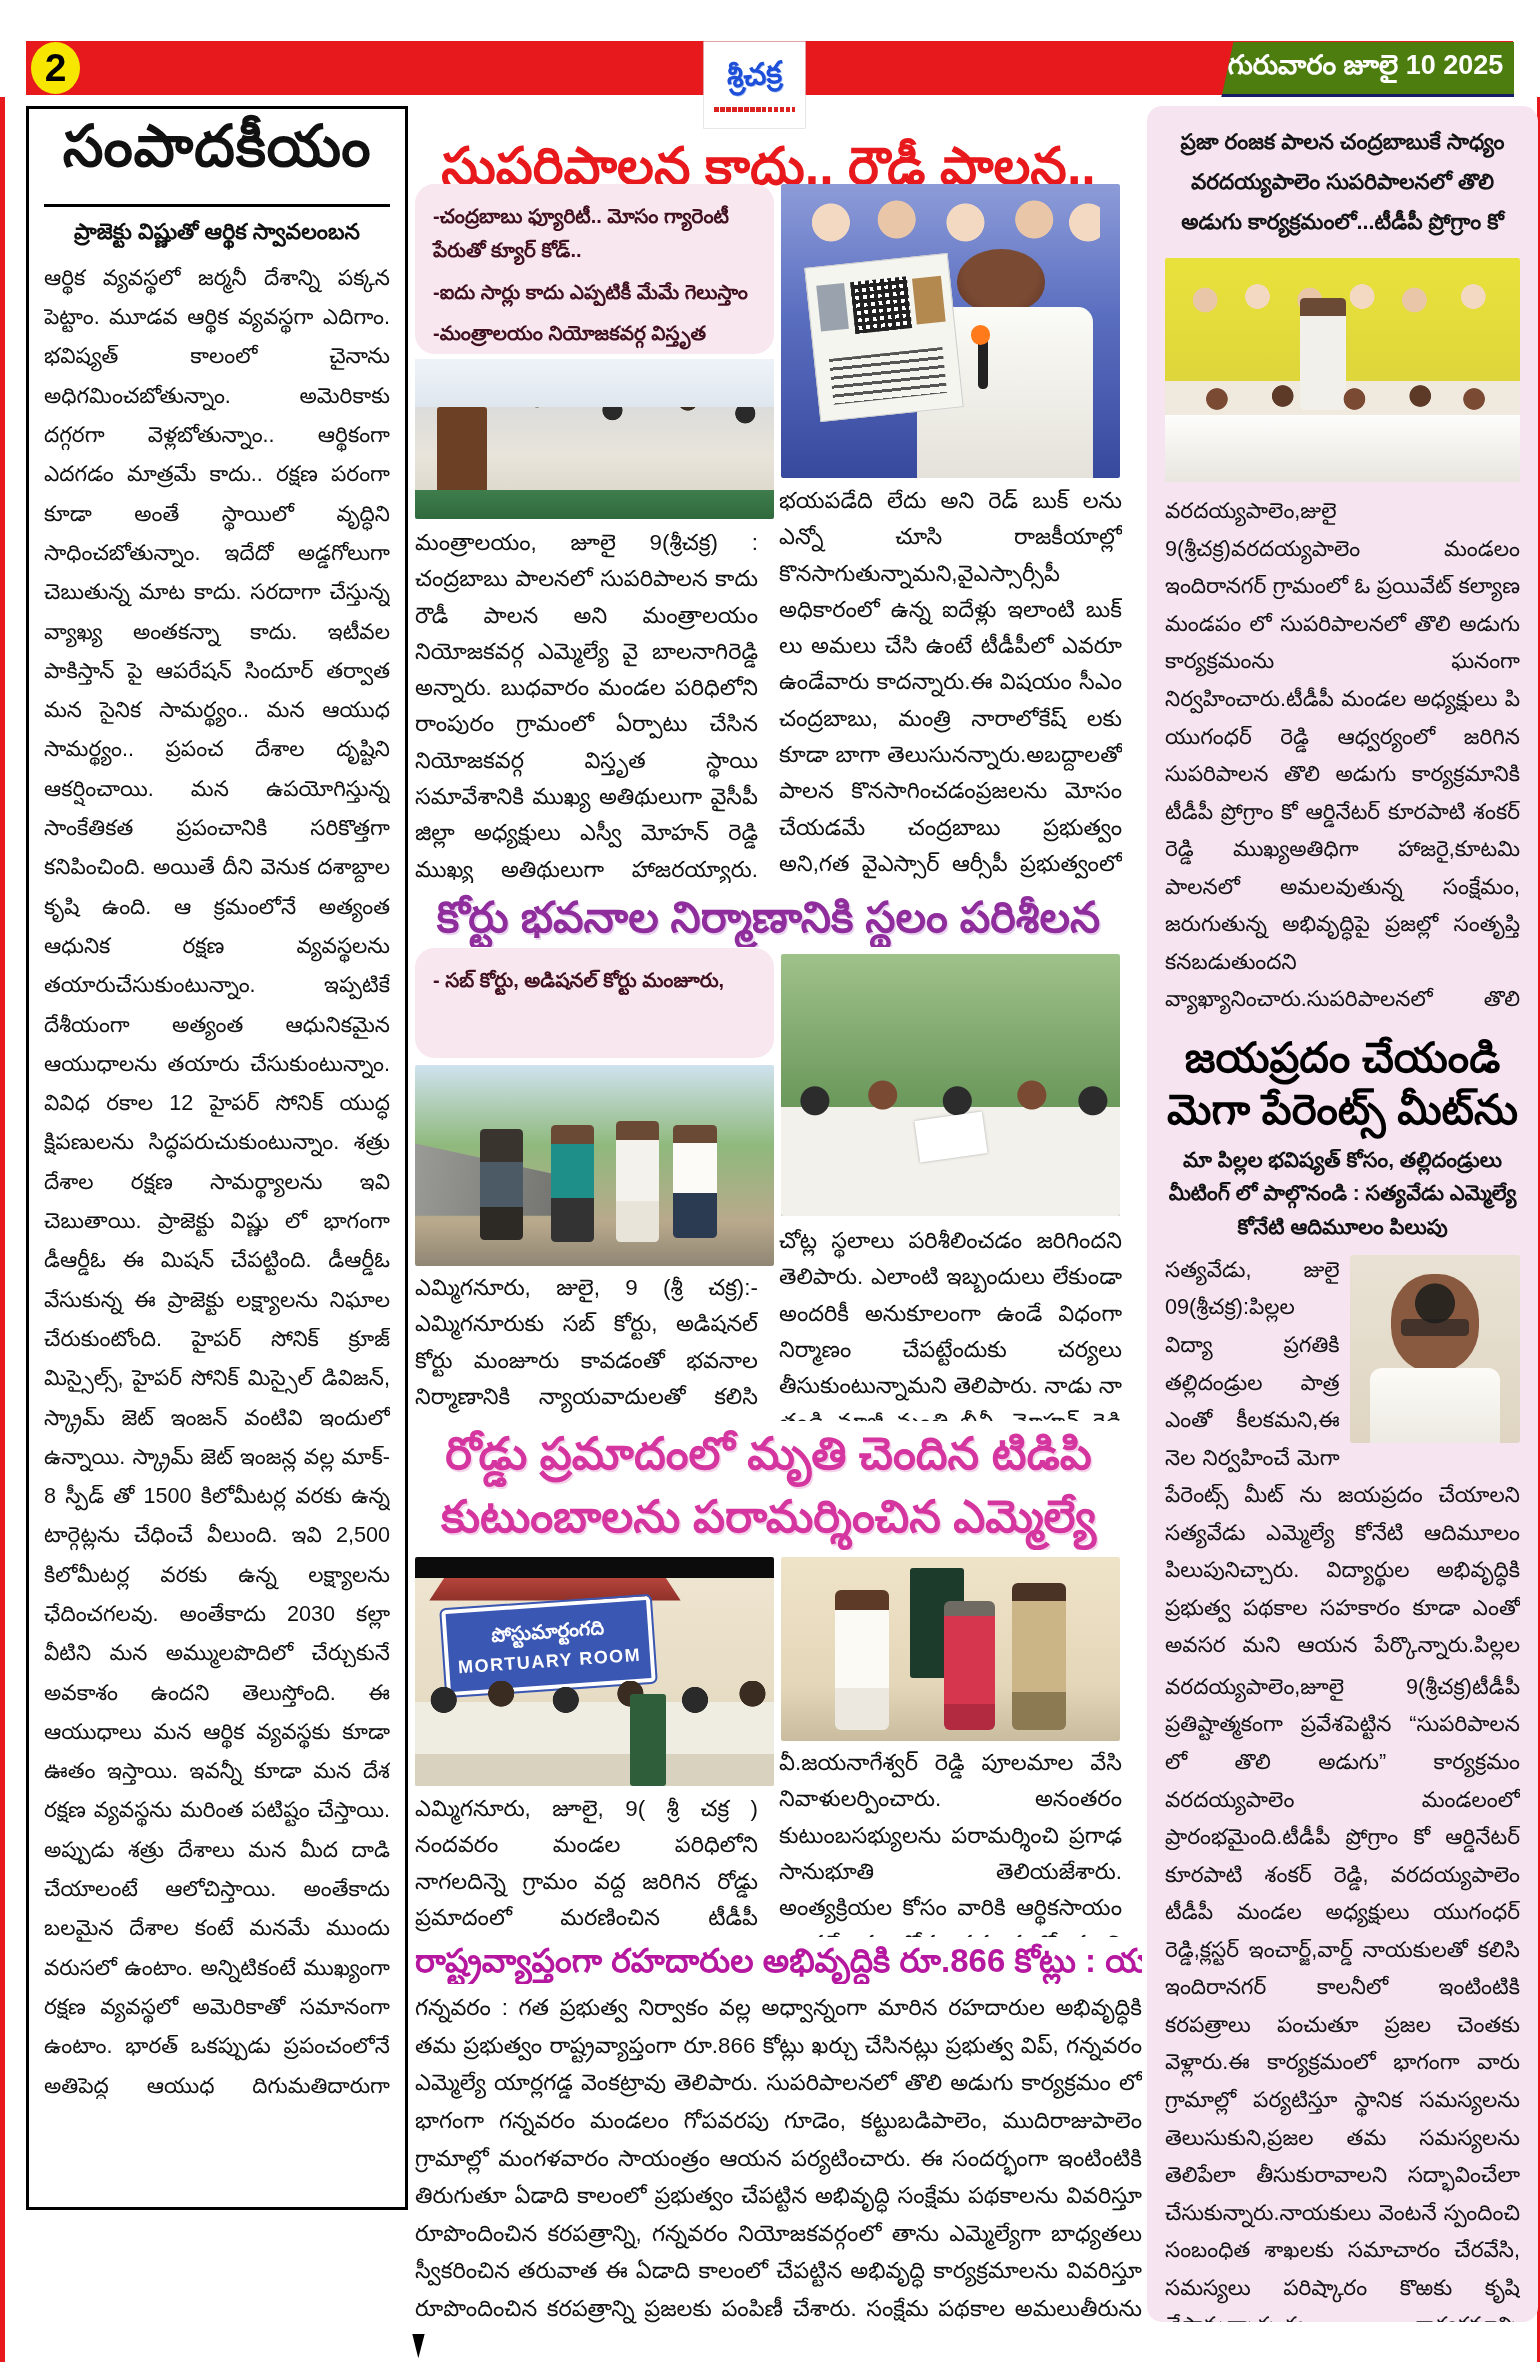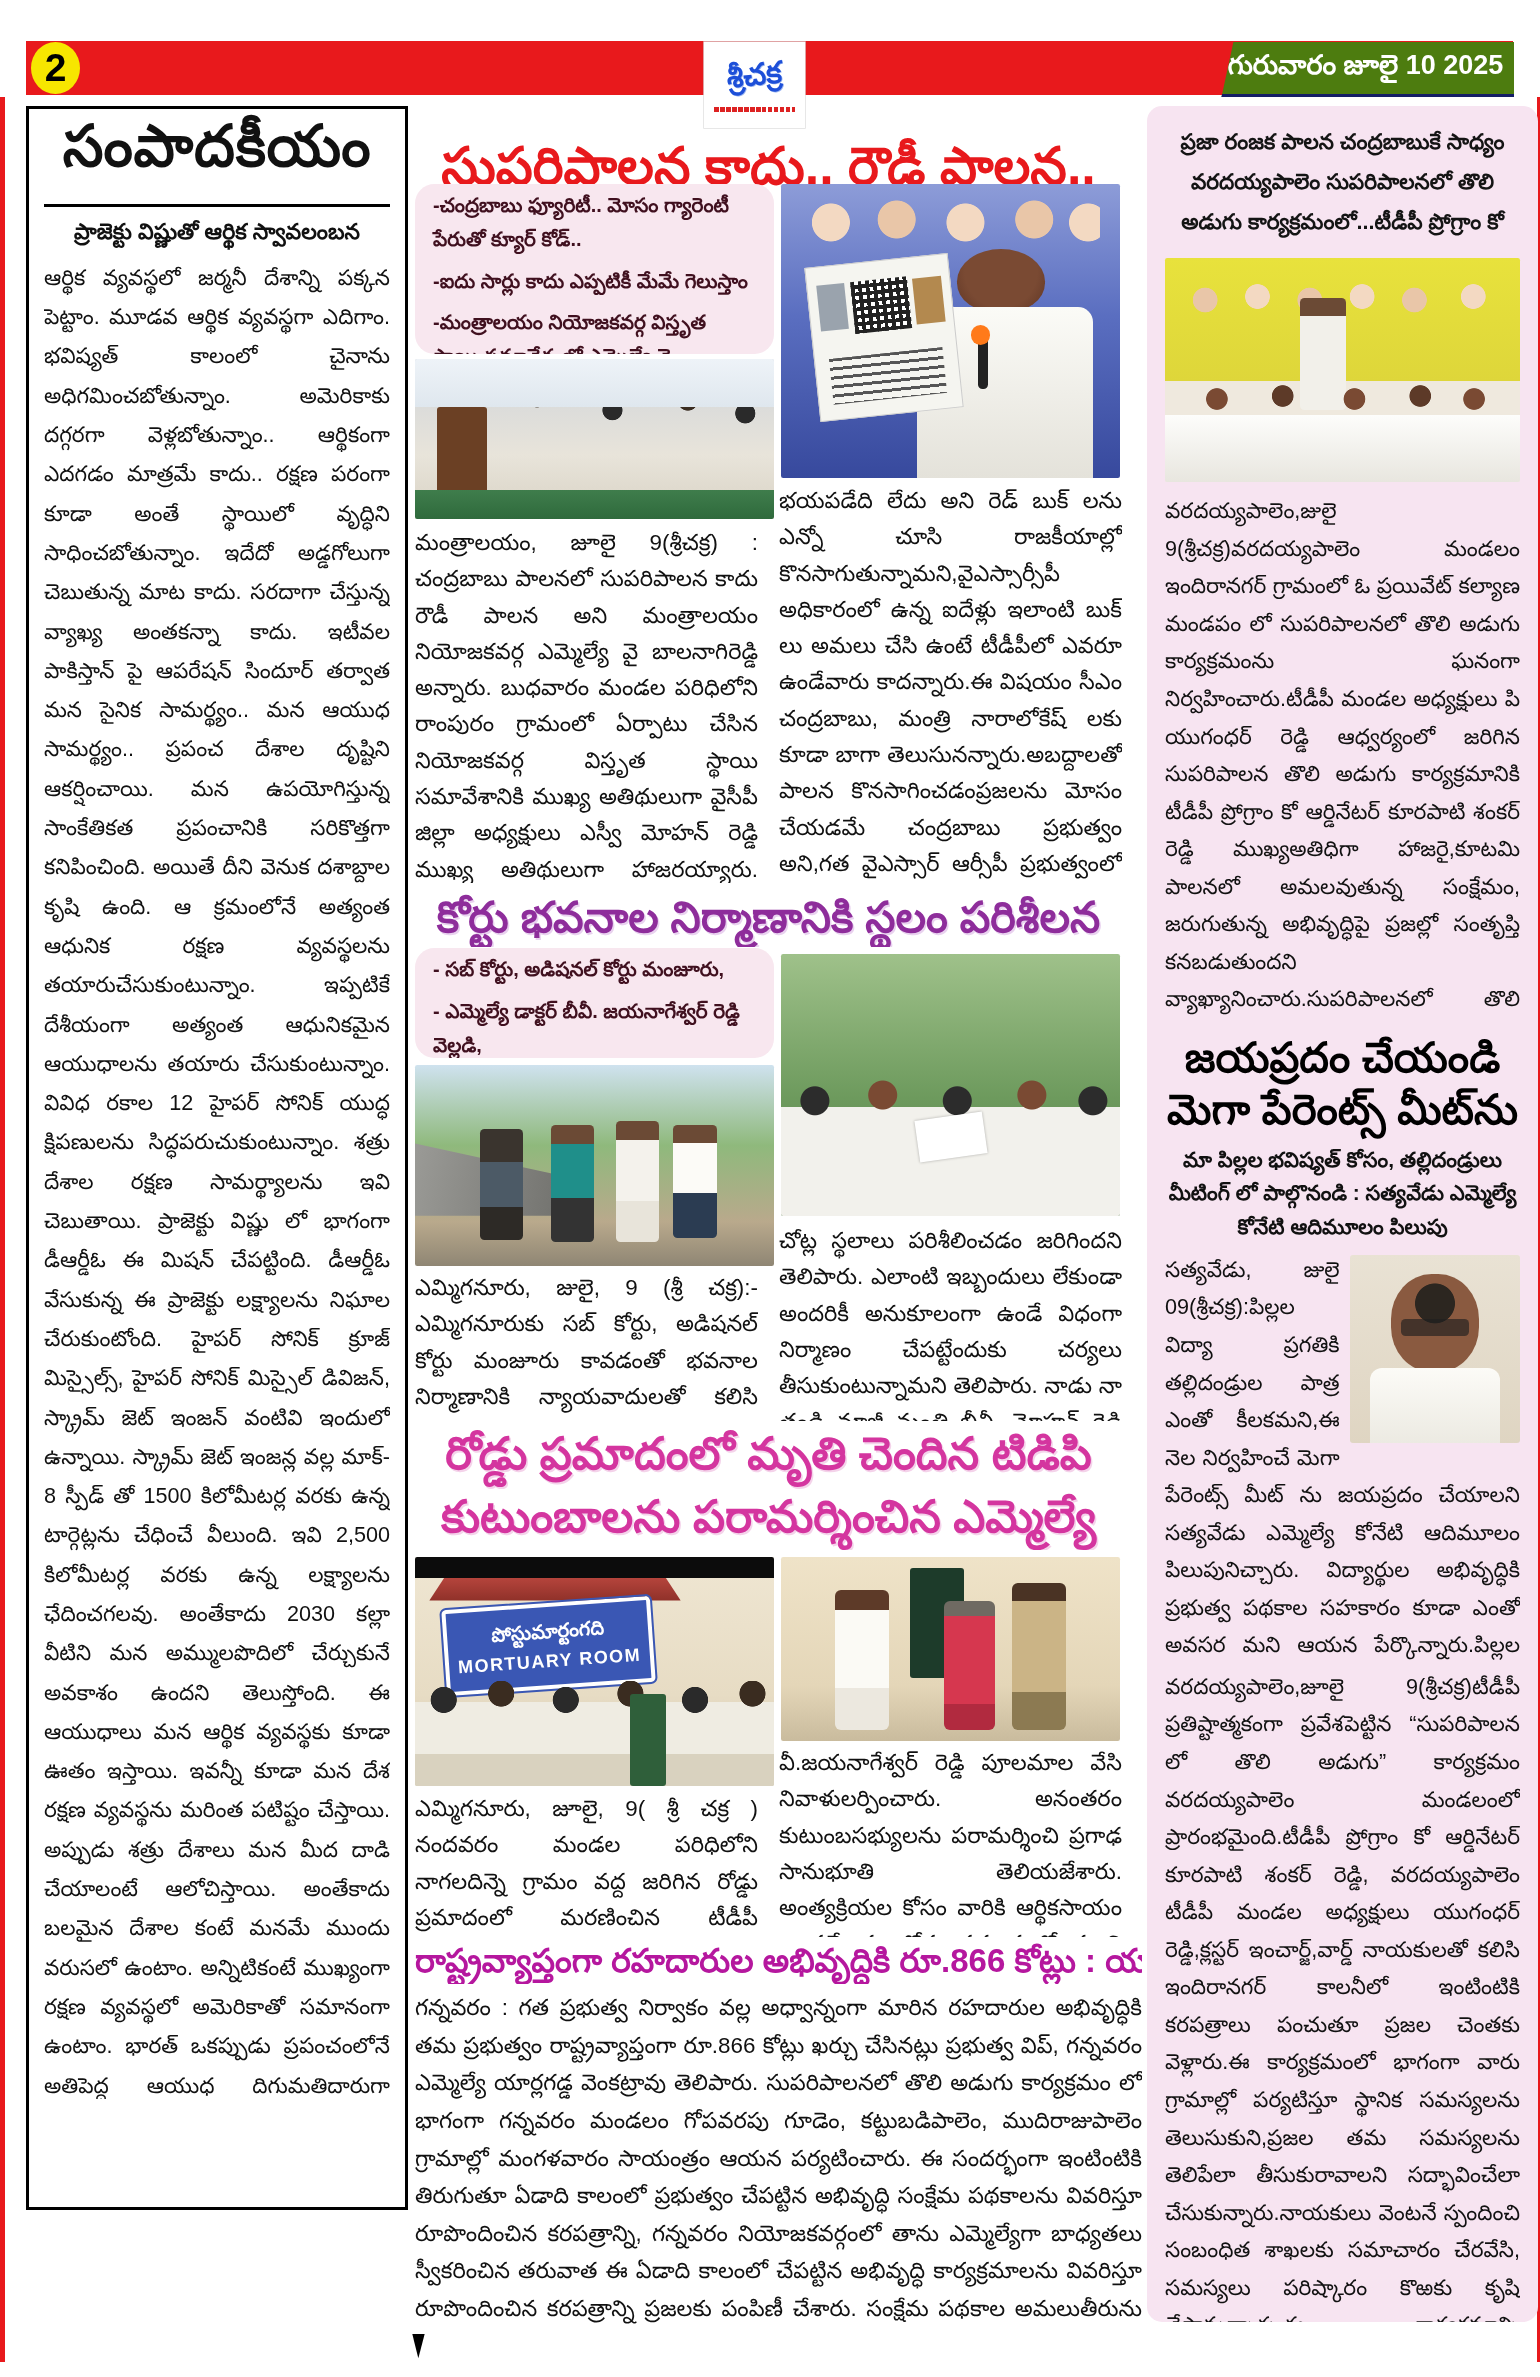--- a/index.html
+++ b/index.html
@@ -27,21 +27,21 @@
   
   .h-red{position:absolute;left:415px;top:109px;width:707px;height:72px;color:#e8191c;font-size:52px;font-weight:bold;
     text-align:center;line-height:72px;white-space:nowrap;overflow:hidden;margin-top:21px;}
   .h-purple{position:absolute;left:415px;top:887px;width:707px;height:60px;color:#8e2d9b;font-size:43px;font-weight:bold;
     text-align:center;line-height:60px;white-space:nowrap;overflow:hidden;text-shadow:1.5px 1.5px 0 #e9d2ef;}
   .h-mag{position:absolute;left:415px;top:1422px;width:707px;height:128px;color:#d4359f;font-size:45px;font-weight:bold;
     text-align:center;line-height:63px;overflow:hidden;text-shadow:1.5px 1.5px 0 #f4d3ea;}
   .h-mag2{position:absolute;left:415px;top:1938px;width:727px;height:46px;color:#b5179e;font-size:33px;font-weight:bold;
     text-align:center;line-height:46px;white-space:nowrap;overflow:hidden;}
   
-  .pbox{position:absolute;background:#f8e7ef;border-radius:19.4px;box-sizing:border-box;padding:4px 18px;overflow:hidden;}
+  .pbox{position:absolute;background:#f8e7ef;border-radius:19.4px;box-sizing:border-box;padding:15px 18px;overflow:hidden;}
   .pbox .b{font-size:20px;font-weight:bold;color:#40101f;line-height:1.7;margin-bottom:7.5px;}
   
   .cols{position:absolute;display:flex;gap:21px;overflow:hidden;}
   .col{width:343px;font-size:22.4px;line-height:1.62;text-align:justify;overflow:hidden;}
   .wide-body{position:absolute;left:415px;top:1989px;width:727px;height:337px;font-size:22.4px;line-height:1.68;
     text-align:justify;overflow:hidden;}
   
   .rcol{position:absolute;left:1147px;top:106px;width:391px;height:2216px;background:#f7e4f1;border-radius:15px;
     box-sizing:border-box;padding:16.4px 18px;overflow:hidden;}
   .rcol .intro{font-size:21.6px;font-weight:bold;text-align:center;line-height:1.85;color:#141414;height:125px;overflow:hidden;}
@@ -129,21 +129,20 @@
 
 <div class="cols" style="left:415px;top:483px;width:707px;height:400px;">
   <div class="col" style="margin-top:42px;height:359px;">మంత్రాలయం, జూలై 9(శ్రీచక్ర) : చంద్రబాబు పాలనలో సుపరిపాలన కాదు రౌడీ పాలన అని మంత్రాలయం నియోజకవర్గ ఎమ్మెల్యే వై బాలనాగిరెడ్డి అన్నారు. బుధవారం మండల పరిధిలోని రాంపురం గ్రామంలో ఏర్పాటు చేసిన నియోజకవర్గ విస్తృత స్థాయి సమావేశానికి ముఖ్య అతిథులుగా వైసీపీ జిల్లా అధ్యక్షులు ఎస్వీ మోహన్ రెడ్డి ముఖ్య అతిథులుగా హాజరయ్యారు. ముందుగా వైయస్ రాజశేఖర్ రెడ్డి చిత్రపటానికి పూలమాలలు వేసి ఘనంగా నివాళులర్పించారు. ఈ సందర్భంగా ఎమ్మెల్యే వై బాలనాగిరెడ్డి మాట్లాడుతూ,మంత్రాలయం నియోజకవర్గంలో మా కార్యకర్తలే నా బలం అని నాలుగు సార్లు ఎమ్మెల్యేగా గెలిపించిన నా నియోజకవర్గ ప్రజలకు అండగా వుంటామన్నారు. నియోజకవర్గంలో ప్రజలు, కార్యకర్తల అండ ఉన్నంత వరకు ఐదు సార్లు కాదు ఎప్పటికీ మేమే గెలుస్తామని ధీమా వ్యక్తం చేశారు. అంతకుముందు కర్నూల్ జిల్లా అధ్యక్షులు ఎస్వీ మోహన్ రెడ్డి, జిల్లా అధ్యక్షురాలు శశికళ గారు మాట్లాడుతూ, ఏడాది పూర్తయినా, అభివృద్ధి,సంక్షేమం శూన్యం కూటమి పాలనలో అంతా చీకట్లు</div>
   <div class="col" style="height:400px;">భయపడేది లేదు అని రెడ్ బుక్ లను ఎన్నో చూసి రాజకీయాల్లో కొనసాగుతున్నామని,వైఎస్సార్సీపీ అధికారంలో ఉన్న ఐదేళ్లు ఇలాంటి బుక్ లు అమలు చేసి ఉంటే టీడీపీలో ఎవరూ ఉండేవారు కాదన్నారు.ఈ విషయం సీఎం చంద్రబాబు, మంత్రి నారాలోకేష్ లకు కూడా బాగా తెలుసునన్నారు.అబద్దాలతో పాలన కొనసాగించడంప్రజలను మోసం చేయడమే చంద్రబాబు ప్రభుత్వం అని,గత వైఎస్సార్ ఆర్సీపీ ప్రభుత్వంలో మాజీ సీఎం వైఎస్ జగన్మోహన్ రెడ్డి ఎన్నికల ముందు ఇచ్చిన హామీలను తూచా తప్పకుండా అమలు చేసి పేదల ఇళ్లకు నవరత్నాలు చేర్చారన్నారు. అనంతరం ‘చంద్రబాబు ఫ్యూరిటీ.. మోసం గ్యారెంటీ’ పేరుతో క్యూర్ కోడ్ పోస్టర్లను ఆవిష్కరించారు.స్మార్ట్ ఫోన్ ద్వారా కూటమి ఇచ్చిన హామీలు ఎన్నీ.. ఎగ్గొట్టినవి ఎన్ని.. అనేది చూసుకునే అవకాశం ఉందన్నారు.ఈ కార్యక్రమంలో మాజీ టీటీడీ పాలకమండలి సభ్యులు వై సీతారామిరెడ్డి, వైసీపీ జిల్లా ఉపాధ్యక్షులు వై.ప్రదీప్ రెడ్డి,జిల్లా ప్రధాన కార్యదర్శి కంపాడు పురుషోత్తం రెడ్డి,మంత్రాలయం మండల వైసీపీ కన్వీనర్ భీమిరెడ్డి, విశ్వనాథ రెడ్డి,కోసిగి మురళి రెడ్డి, అడ్వకేట్ గురురాజ రావు, రాష్ట్ర,జిల్లా,నియోజవర్గ,మండల,గ్రామాల, అన్ని విభాగాల నాయకులు,కార్యకర్తలు,తదితరులు పాల్గొన్నారు.</div>
 </div>
 
 <div class="h-purple">కోర్టు భవనాల నిర్మాణానికి స్థలం పరిశీలన</div>
 
 <div class="pbox" style="left:415px;top:948px;width:359px;height:110px;">
   <div class="b">- సబ్ కోర్టు, అడిషనల్ కోర్టు  మంజూరు,</div>
-  <div class="b">- ఎమ్మెల్యే డాక్టర్ బీవీ. జయనాగేశ్వర్ రెడ్డి వెల్లడి,</div>
 </div>
 
 <div class="ph" style="left:781px;top:954px;width:339px;height:262px;background:linear-gradient(180deg,#9fc18a 0%,#6d9a5d 55%,#557d49 100%);">
   <div class="layer" style="left:0;top:45%;width:100%;height:55%;background:
     radial-gradient(circle 15px at 10% 20%, #2c2c2c 14px, transparent 15px),
     radial-gradient(circle 15px at 30% 16%, #7a4a33 14px, transparent 15px),
     radial-gradient(circle 15px at 52% 20%, #2c2c2c 14px, transparent 15px),
     radial-gradient(circle 15px at 74% 16%, #7a4a33 14px, transparent 15px),
     radial-gradient(circle 15px at 92% 20%, #2c2c2c 14px, transparent 15px),
     linear-gradient(180deg,transparent 0 24%, #f2f1ec 24% 100%);"></div>

